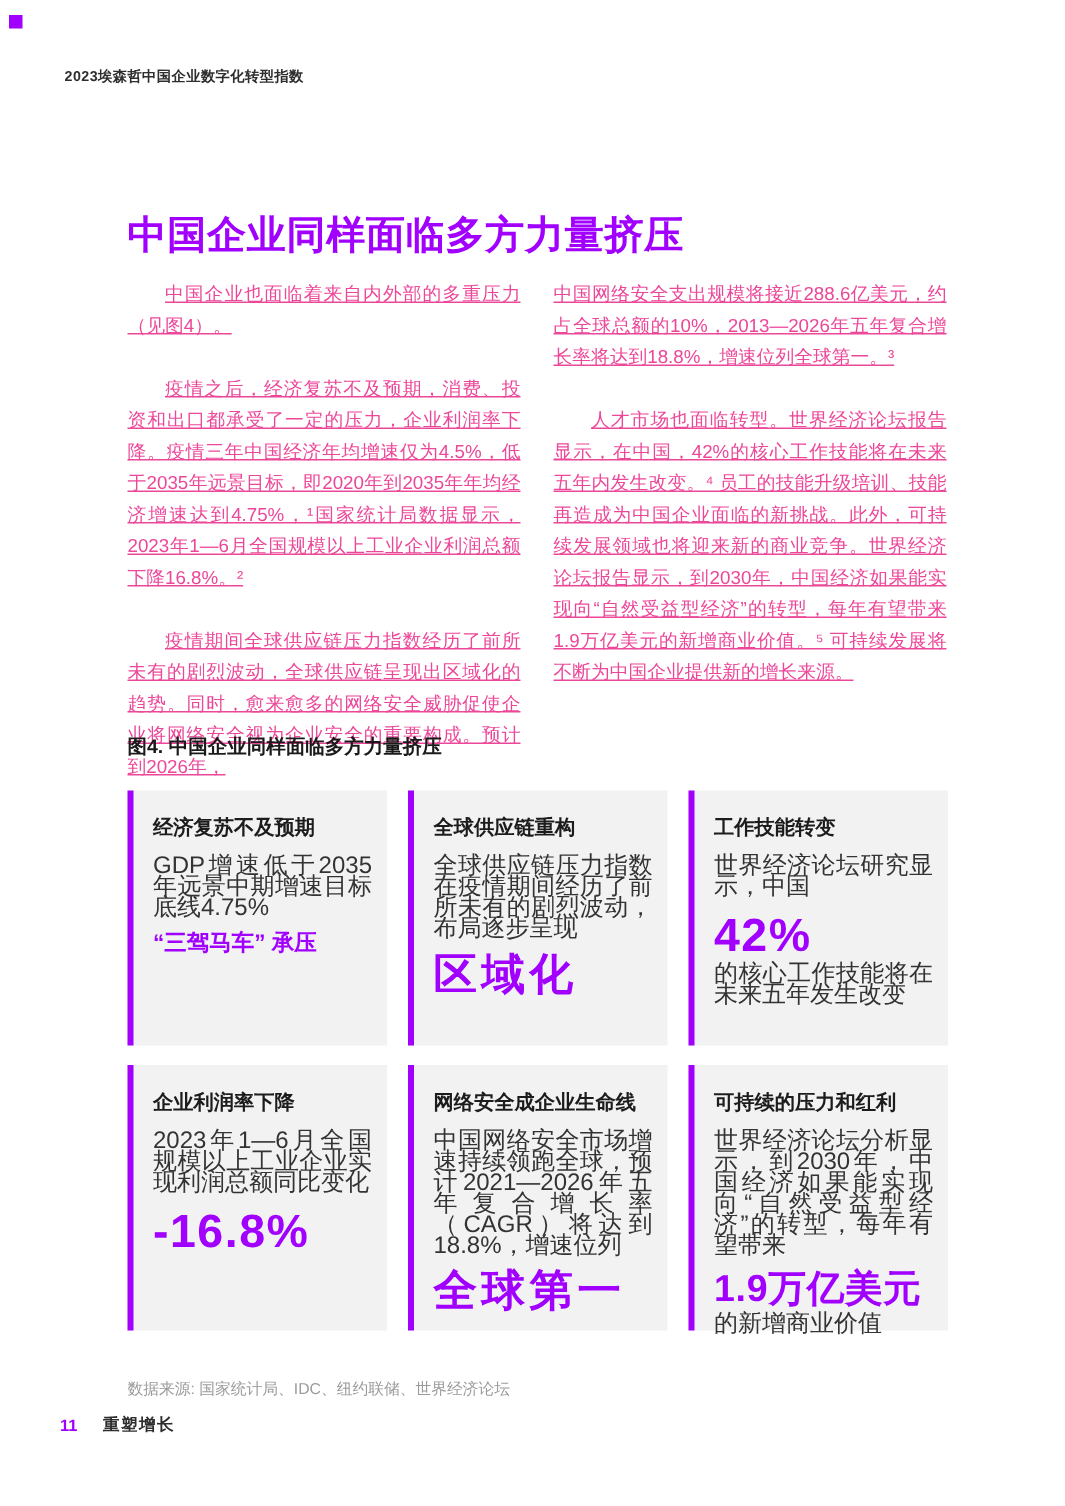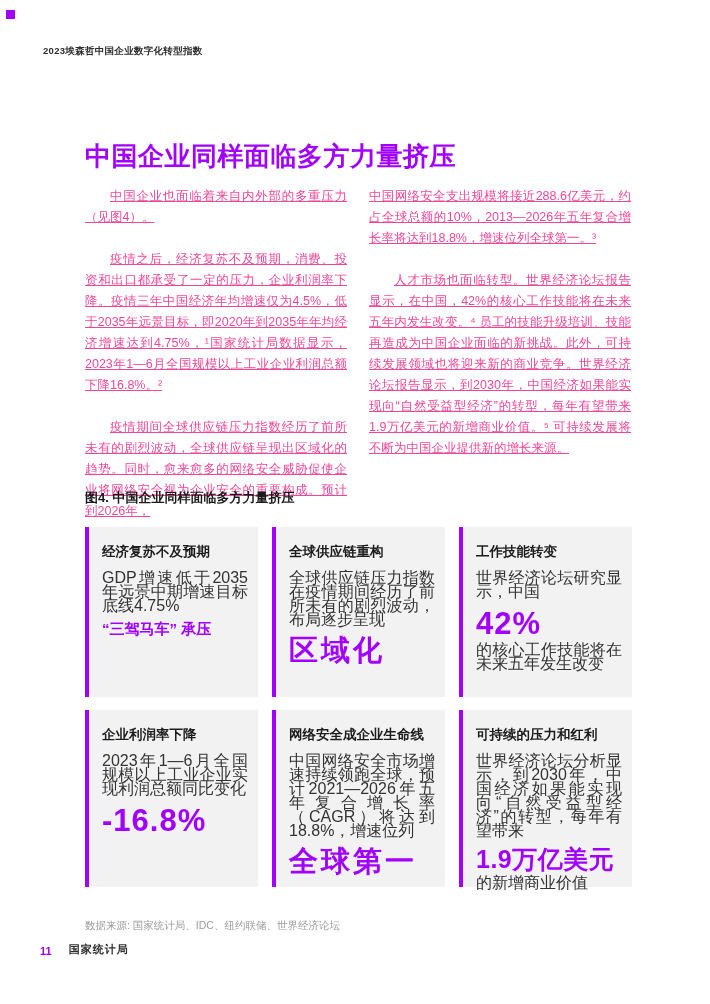--- a/index.html
+++ b/index.html
@@ -125,16 +125,16 @@
       <div class="card-highlight hl-25">1.9万亿美元</div>
       <div class="card-tail">的新增商业价值</div>
     </div>
 
   </div>
 
   <div class="fig-source">数据来源: 国家统计局、IDC、纽约联储、世界经济论坛</div>
 
   <div class="page-footer">
     <span class="page-num">11</span>
-    <span class="section-label">国家统计局</span>
+    <span class="section-label">重塑增长</span>
   </div>
 
 </div>
 
 </body></html>

